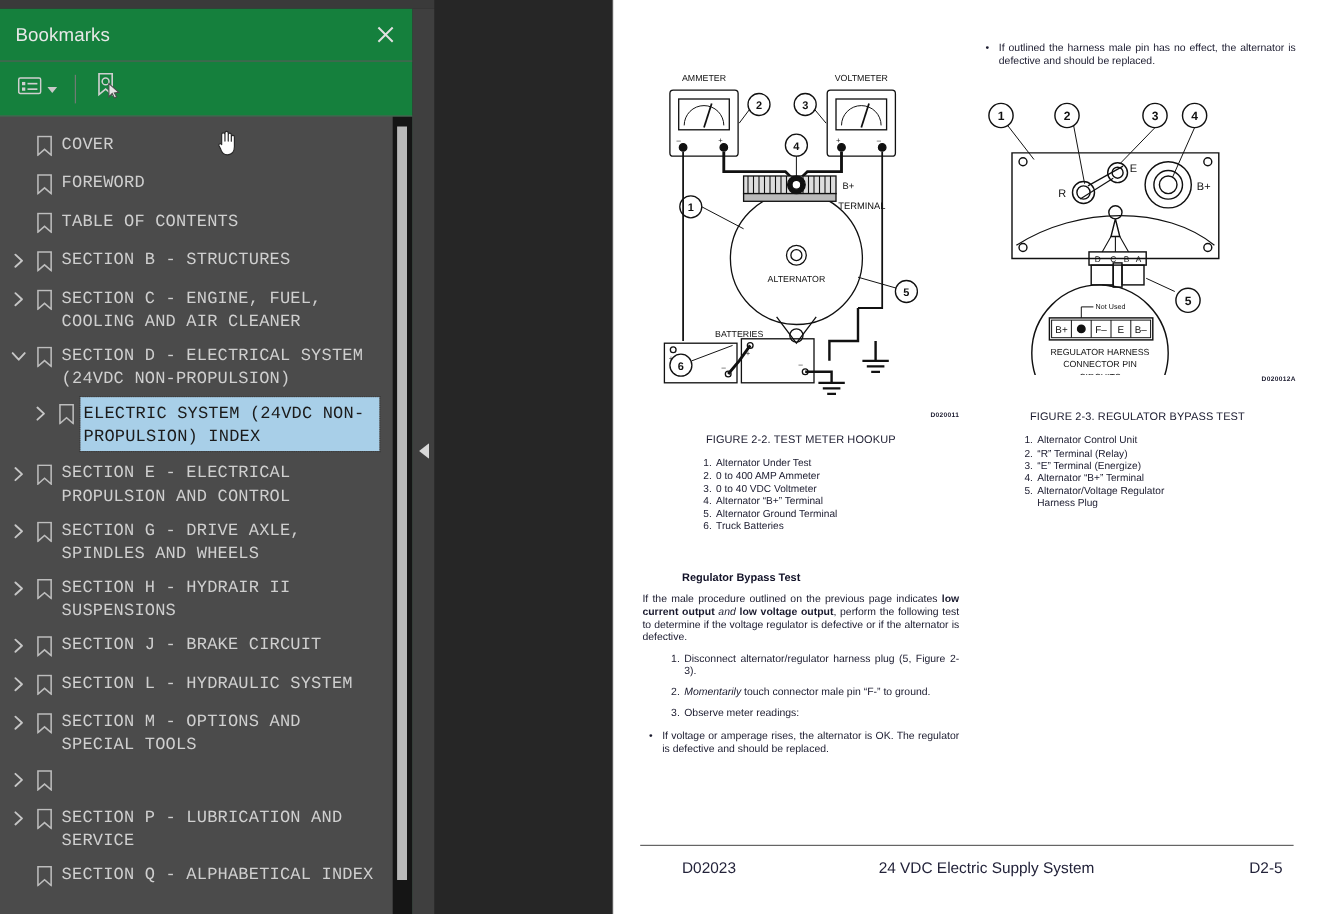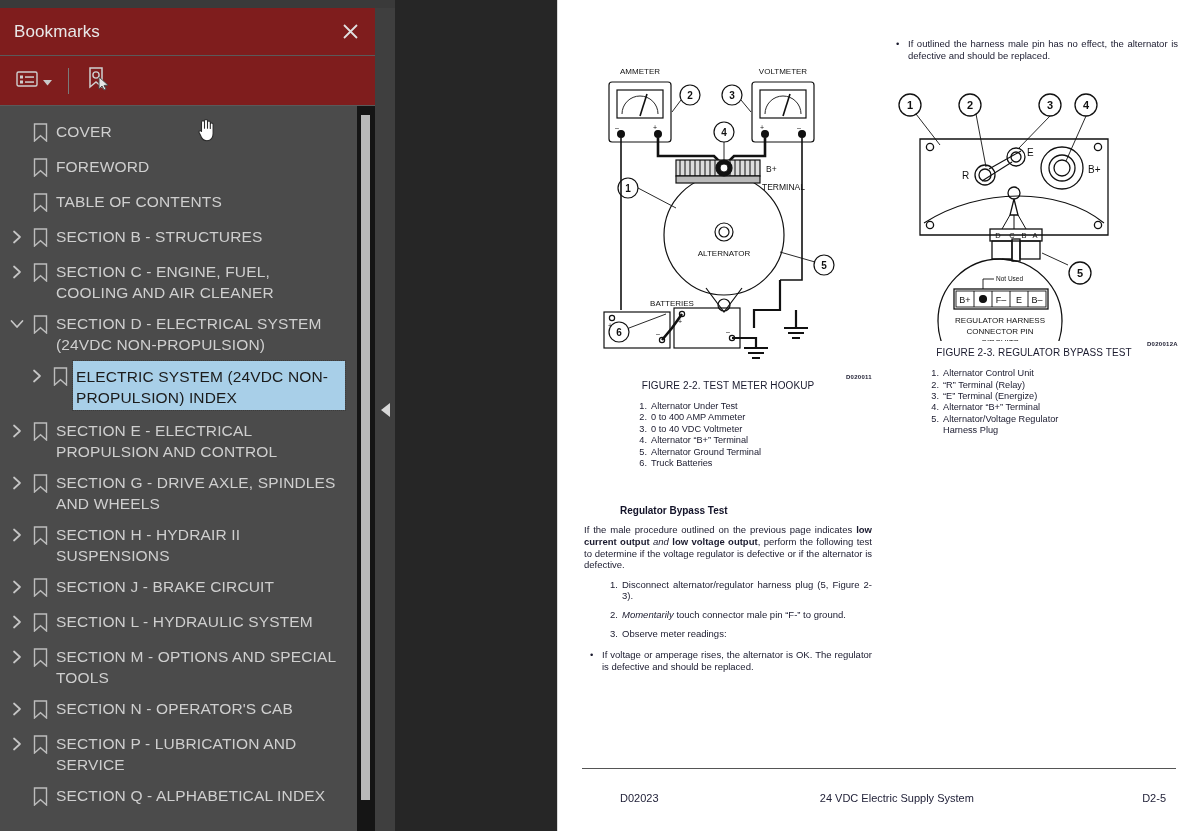--- a/index.html
+++ b/index.html
@@ -14,21 +14,21 @@
 
   
   .top-strip {
     position: absolute; left: 0; top: 0; width: 395px; height: 8px;
     background: #3a3a3a;
   }
 
   
   .sidebar {
     position: absolute; left: 0; top: 8px; width: 375px; height: 823px;
-    background: #7f1d1d;
+    background: #15803d;
     display: flex; flex-direction: column;
   }
   .sb-header {
     height: 48px; flex: 0 0 48px;
     display: flex; align-items: center;
     padding: 0 12px 0 14px;
     border-bottom: 1px solid #5a5a5a;
   }
   .sb-title {
     color: #e8e8e8; font-size: 17px; letter-spacing: .1px;
@@ -55,20 +55,21 @@
 
   
   .tree-wrap {
     flex: 1 1 auto; position: relative; overflow: hidden;
     background: #4b4b4b;
   }
   .tree {
     position: absolute; left: 0; top: 0; right: 0; bottom: 0;
     padding: 8px 0 0 0;
     overflow: hidden;
+    font-family: Liberation Mono, monospace;
   }
   .node {
     display: flex; align-items: flex-start;
     min-height: 35px;
     padding: 3px 30px 3px 0;
     cursor: pointer;
     position: relative;
   }
   .node-l0 { padding-left: 6px; }
   .node-l1 { padding-left: 26px; }
@@ -154,21 +155,21 @@
   }
   .ol-item {
     display: flex; gap: 4px; font-size: 9.5px; line-height: 11.6px;
     color: #1a1a2e; margin-bottom: 7px; padding-left: 22px;
   }
   .ol-item .num { flex: 0 0 12px; text-align: right; }
   .ol-item .txt { flex: 1; text-align: justify; }
 
   .fig-caption {
     font-size: 10px; color: #1a1a2e; text-align: center;
-    letter-spacing: .1px;
+    margin-top: 14px; letter-spacing: .1px;
   }
   .fig-legend {
     font-size: 9.2px; line-height: 11.4px; color: #1a1a2e;
     margin-top: 10px; padding-left: 52px;
   }
   .fig-legend-right { padding-left: 38px; }
   .leg-row { display: flex; gap: 4px; }
   .leg-row .n { flex: 0 0 11px; text-align: right; }
   .leg-cont { padding-left: 15px; }
 
@@ -177,22 +178,22 @@
     letter-spacing: .3px; font-weight: bold;
   }
 
   .figure-box { position: relative; }
 
   
   .page-footer {
     position: absolute; left: 0; right: 0; bottom: 0; height: 63px;
     border-top: 1.5px solid #555;
     margin: 0 24px;
-    display: flex; align-items: flex-start; padding-top: 23px;
-    font-size: 11px; color: #23233a;
+    display: flex; align-items: flex-start; padding-top: 12px;
+    font-size: 14px; color: #23233a;
   }
   .ft-left { flex: 0 0 28%; padding-left: 38px; }
   .ft-mid { flex: 1; text-align: center; }
   .ft-right { flex: 0 0 22%; text-align: right; padding-right: 10px; }
 
   
   .cursor-hand { position: absolute; left: 196px; top: 118px; pointer-events: none; }
 
   svg { shape-rendering: geometricPrecision; }
 </style>
@@ -432,23 +433,20 @@
             <div class="twisty">
               <svg width="10" height="14" viewBox="0 0 10 14">
                 <path d="M2 1.5 L8 7 L2 12.5" fill="none" stroke="#c6c6c6" stroke-width="1.7" stroke-linecap="round" stroke-linejoin="round"></path>
               </svg>
             </div>
             <div class="bm-icon">
               <svg width="15" height="19" viewBox="0 0 15 19">
                 <path d="M1.5 1 L13.5 1 L13.5 18 L7.5 12.8 L1.5 18 Z" fill="none" stroke="#bdbdbd" stroke-width="1.4"></path>
               </svg>
             </div>
-            <div class="sel-box">
-              <div class="node-label">SECTION N - OPERATOR'S CAB</div>
-            </div>
           </div>
           <div class="node node-l0">
             <div class="twisty">
               <svg width="10" height="14" viewBox="0 0 10 14">
                 <path d="M2 1.5 L8 7 L2 12.5" fill="none" stroke="#c6c6c6" stroke-width="1.7" stroke-linecap="round" stroke-linejoin="round"></path>
               </svg>
             </div>
             <div class="bm-icon">
               <svg width="15" height="19" viewBox="0 0 15 19">
                 <path d="M1.5 1 L13.5 1 L13.5 18 L7.5 12.8 L1.5 18 Z" fill="none" stroke="#bdbdbd" stroke-width="1.4"></path>
@@ -738,21 +736,21 @@
                 <text x="20" y="26">1</text>
                   <text x="80" y="26">2</text>
                 <text x="160" y="26">3</text>
                   <text x="196" y="26">4</text>
                 <text x="190" y="194">5</text>
               </g>
             </svg>
             <div class="fig-code" style="margin-top:-4px">D020012A</div>
           </div>
 
-          <div class="fig-caption" style="margin-top:0">FIGURE 2-3. REGULATOR BYPASS TEST</div>
+          <div class="fig-caption" style="margin-top:26px">FIGURE 2-3. REGULATOR BYPASS TEST</div>
           <div class="fig-legend fig-legend-right" id="legend-right">
               <div class="leg-row">
                 <span class="n">1.</span>
                 <span>Alternator Control Unit</span>
               </div>
               <div class="leg-row">
                 <span class="n">2.</span>
                 <span>“R” Terminal (Relay)</span>
               </div>
               <div class="leg-row">

